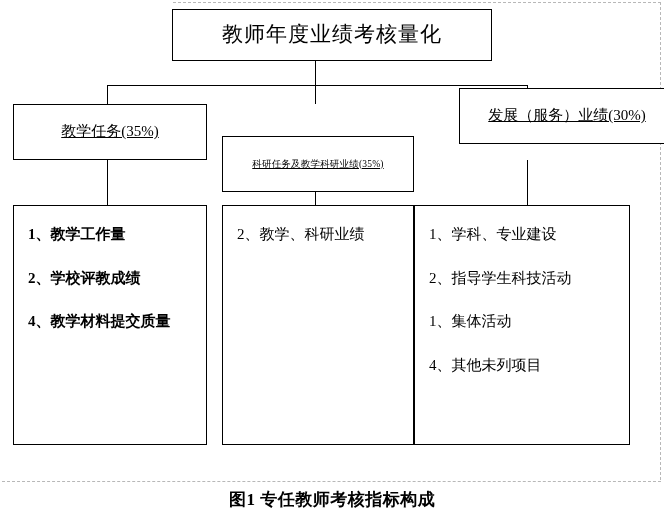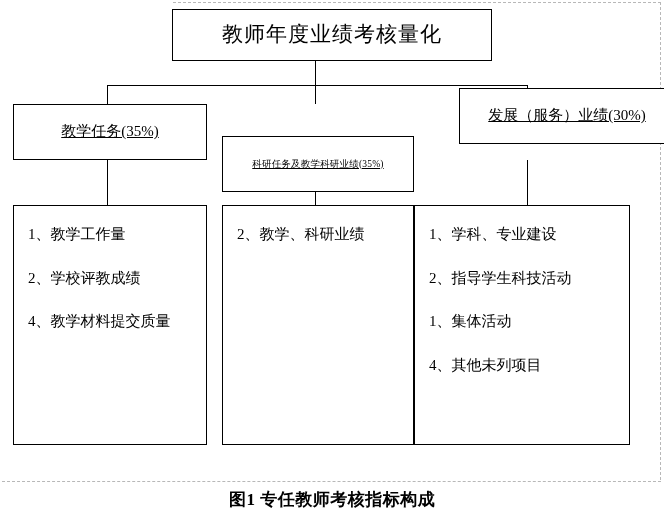--- a/index.html
+++ b/index.html
@@ -84,21 +84,21 @@
     font-size: 15px;
     line-height: 1.15;
     white-space: nowrap;
     text-decoration: underline;
   }
   .cat-label.small {
     font-size: 9.5px;
     letter-spacing: 0.2px;
   }
 
-  #item-box-0 { left: 13px;  top: 205px; width: 194px; height: 240px; }
+  #item-box-0 { left: 13px;  top: 205px; width: 194px; height: 240px; font-weight: bold; }
   #item-box-1 { left: 222px; top: 205px; width: 192px; height: 240px; }
   #item-box-2 { left: 414px; top: 205px; width: 216px; height: 240px; }
 
   .item-list {
     position: absolute;
     left: 0; top: 0;
     width: 100%;
     padding: 20px 0 0 0;
     margin: 0;
     box-sizing: border-box;

